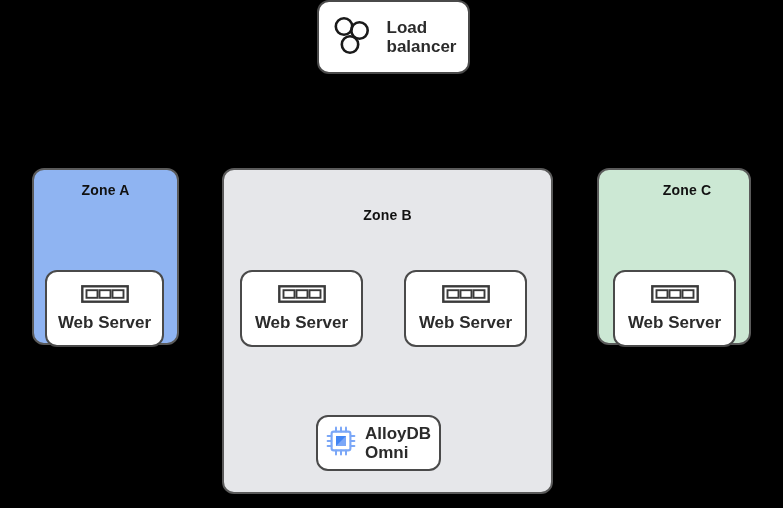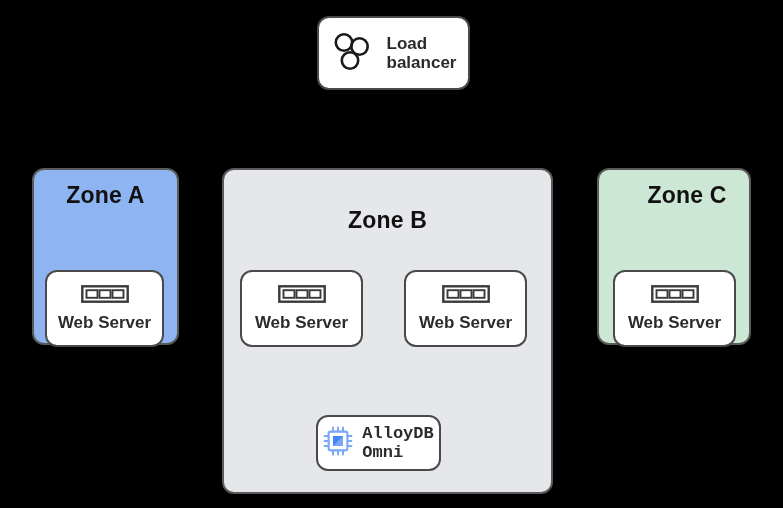--- a/index.html
+++ b/index.html
@@ -30,21 +30,21 @@
     position: absolute;
     box-sizing: border-box;
     border: 2px solid #5a5a5a;
     border-radius: 12px;
   }
   .zone-label {
     position: absolute;
     left: 0;
     right: 0;
     text-align: center;
-    font-size: 23px;
+    font-size: 14px;
     font-weight: bold;
     color: #111111;
     letter-spacing: 0.2px;
   }
   .node {
     position: absolute;
     box-sizing: border-box;
     background: #ffffff;
     border: 2px solid #4a4a4a;
     border-radius: 12px;
@@ -95,21 +95,21 @@
     <line x1="344" y1="87" x2="309" y2="218" stroke="#000000" stroke-width="2.6" marker-end="url(#arrowhead)"></line>
     <line x1="443" y1="87" x2="475" y2="218" stroke="#000000" stroke-width="2.6" marker-end="url(#arrowhead)"></line>
     <line x1="468" y1="86" x2="627" y2="221" stroke="#000000" stroke-width="2.6" marker-end="url(#arrowhead)"></line>
 
     <line x1="105" y1="310" x2="311" y2="454" stroke="#000000" stroke-width="2.6" marker-end="url(#arrowhead)"></line>
     <line x1="282" y1="307" x2="343" y2="408" stroke="#000000" stroke-width="2.6" marker-end="url(#arrowhead)"></line>
     <line x1="462" y1="307" x2="421" y2="408" stroke="#000000" stroke-width="2.6" marker-end="url(#arrowhead)"></line>
     <line x1="663" y1="310" x2="447" y2="454" stroke="#000000" stroke-width="2.6" marker-end="url(#arrowhead)"></line>
   </svg>
 
-  <div class="node node-horizontal" style="left:317px; top:16px; width:153px; height:74px;justify-content:center;">
+  <div class="node node-horizontal" style="left:317px; top:0; width:153px; height:74px;justify-content:center;">
     <span class="lb-icon">
       <svg width="44" height="44" viewBox="0 0 44 44">
         <circle cx="13" cy="13.5" r="8.2" fill="none" stroke="#1a1a1a" stroke-width="2.6"></circle>
         <circle cx="28.5" cy="17.5" r="8.2" fill="none" stroke="#1a1a1a" stroke-width="2.6"></circle>
         <circle cx="19" cy="31.5" r="8.2" fill="none" stroke="#1a1a1a" stroke-width="2.6"></circle>
       </svg>
     </span>
     <span class="node-label" style="text-align:left;">Load
 balancer</span>
   </div>
@@ -170,21 +170,21 @@
           <line x1="1.6" y1="20" x2="5.4" y2="20"></line>
           <line x1="24.6" y1="10" x2="28.4" y2="10"></line>
           <line x1="24.6" y1="15" x2="28.4" y2="15"></line>
           <line x1="24.6" y1="20" x2="28.4" y2="20"></line>
         </g>
         <rect x="5.6" y="5.6" width="18.8" height="18.8" rx="2.2" fill="none" stroke="#7BA7F7" stroke-width="2.1"></rect>
         <rect x="10" y="10" width="10" height="10" fill="#4285F4"></rect>
         <path d="M10,20 L20,20 L20,10 Z" fill="#7BA7F7"></path>
       </svg>
     </span>
-    <span class="node-label" style="text-align:left;font-family:Liberation Mono, monospace;">AlloyDB
+    <span class="node-label" style="text-align:left;">AlloyDB
 Omni</span>
   </div>
 
   <div class="zone" style="left:597px; top:168px; width:154px; height:177px; background:#CCE8D4;">
     <div class="zone-label" style="top:12px;margin-left:26px;">Zone C</div>
   </div>
   <div class="node node-vertical" style="left:613px; top:227px; width:123px; height:77px;">
     <span class="rack-icon">
       <svg width="48" height="18" viewBox="0 0 48 18">
         <rect x="1.3" y="1.3" width="45.4" height="15.4" fill="#ffffff" stroke="#3a3a3a" stroke-width="2.4"></rect>

